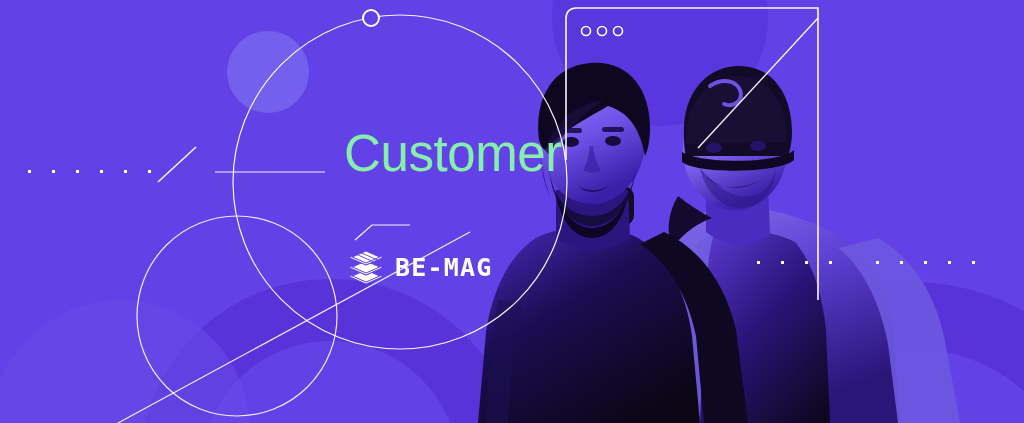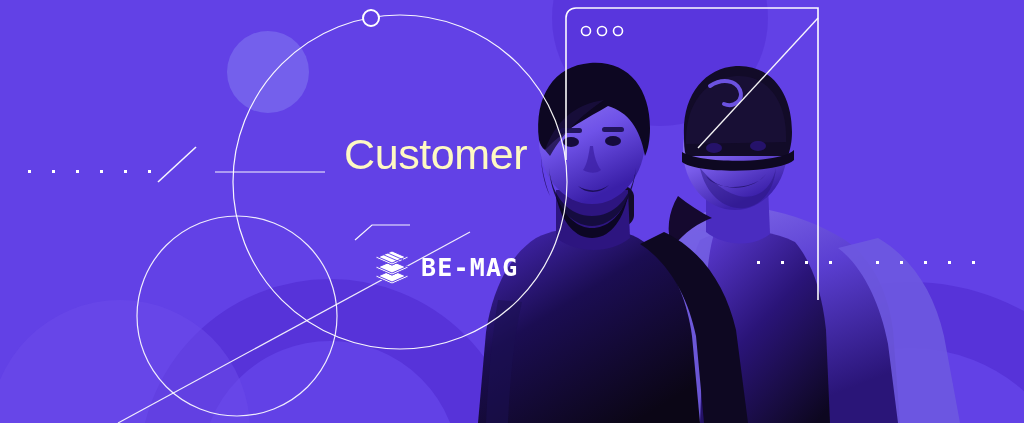--- a/index.html
+++ b/index.html
@@ -29,34 +29,34 @@
     display: block;
   }
 
   
   #headline {
     position: absolute;
     left: 344px;
     top: 131px;
     width: 230px;
     z-index: 30;
-    color: #fef9c3;
+    color: #86efac;
     font-family: "Liberation Sans", sans-serif;
-    font-size: 43px;
+    font-size: 51px;
     line-height: 46px;
     font-weight: 400;
     letter-spacing: -0.4px;
     white-space: nowrap;
   }
   #headline .l1, #headline .l2 { display: block; }
 
   
   #logo-lockup {
     position: absolute;
-    left: 374px;
+    left: 348px;
     top: 248px;
     z-index: 30;
     display: flex;
     align-items: center;
     gap: 11px;
   }
   #logo-mark { width: 36px; height: 38px; display: block; }
   #logo-word {
     color: #ffffff;
     font-family: "DejaVu Sans Mono", "Liberation Mono", monospace;

